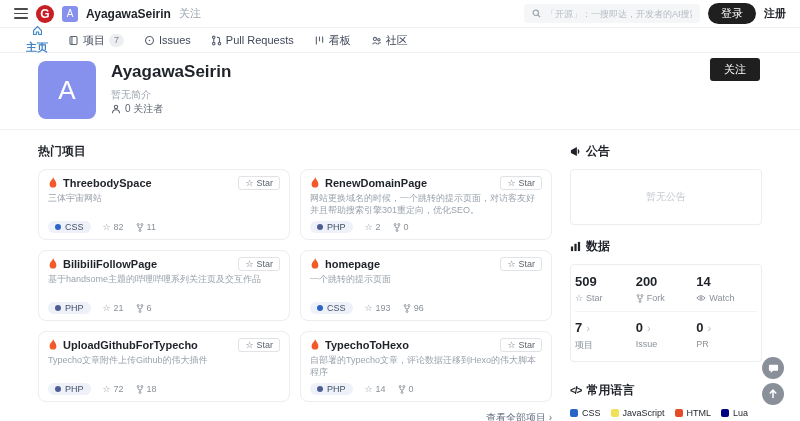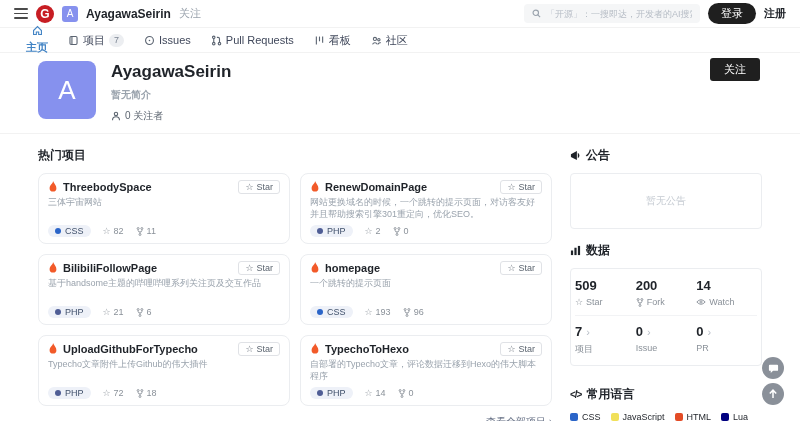--- a/index.html
+++ b/index.html
@@ -37,22 +37,22 @@
   .tab.active svg { stroke:#4183c4; }
   .badge { background:#eceef1; color:#7d8694; font-size:9px; padding:0 5px;
     border-radius:8px; line-height:13px; }
 
   
   .profile { display:flex; padding:8px 38px 10px; border-bottom:1px solid #f2f2f2; position:relative; }
   .avatar { width:58px; height:58px; border-radius:8px; color:#fff; font-size:26px;
     display:flex; align-items:center; justify-content:center; }
   .profile-info { margin-left:15px; padding-top:1px; }
   .profile-name { font-size:17px; font-weight:bold; color:#1f2329; }
-  .profile-bio { font-size:10px; color:#9aa3ad; margin-top:6px;font-weight:bold; }
-  .profile-followers { font-size:10px; color:#5c6570; margin-top:7px;
+  .profile-bio { font-size:10px; color:#9aa3ad; margin-top:6px; }
+  .profile-followers { font-size:10px; color:#5c6570; 
     display:flex; align-items:center; gap:4px; }
   .follow-btn { position:absolute; right:40px; top:5px; background:#1f1f1f; color:#fff;
     font-size:11px; padding:4px 14px; border-radius:3px; border:none; cursor:pointer; font-family:inherit; }
 
   
   .main { display:flex; padding:0 38px; gap:18px; }
   .left { flex:1; min-width:0; }
   .right { width:192px; flex-shrink:0; }
   .section-title { font-size:12px; font-weight:bold; color:#1f2329; margin:13px 0 9px;
     display:flex; align-items:center; gap:5px; }

